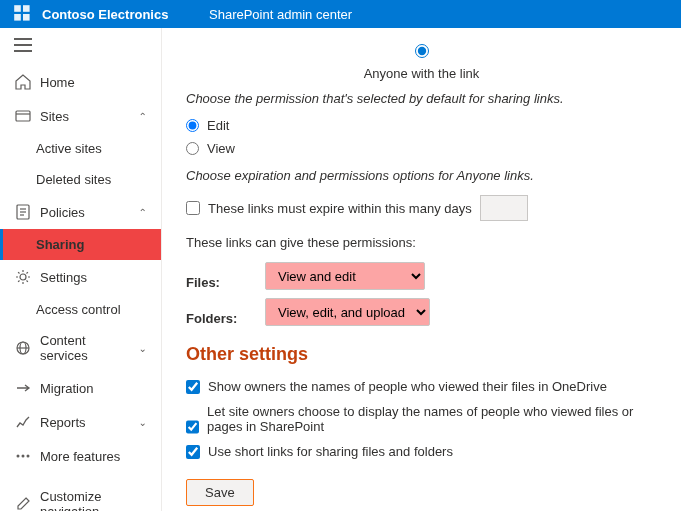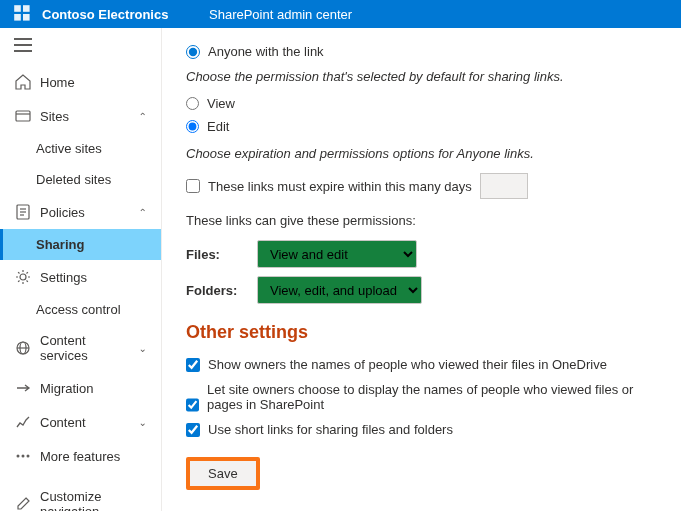--- a/index.html
+++ b/index.html
@@ -53,21 +53,21 @@
       display: flex;
       align-items: center;
       padding: 8px 14px;
       cursor: pointer;
       gap: 8px;
       color: #323130;
       font-size: 13px;
       position: relative;
     }
     .sidebar-item.active {
-      background: #7dd3fc;
+      background: #ef4444;
       font-weight: 600;
     }
     .sidebar-item.active::before {
       content: '';
       position: absolute;
       left: 0;
       top: 0;
       bottom: 0;
       width: 3px;
       background: #0078d4;
@@ -86,20 +86,21 @@
       overflow-y: auto;
       padding: 16px 24px;
       background: #fff;
     }
 
     .radio-row {
       display: flex;
       align-items: center;
       gap: 8px;
       margin-bottom: 10px;
+      flex-direction: column;
     }
     .radio-row input[type=radio] { accent-color: #0078d4; width: 14px; height: 14px; }
 
     .section-label {
       font-size: 13px;
       color: #323130;
       margin-bottom: 12px;
       margin-top: 4px;
       font-style: italic;
     }
@@ -129,52 +130,52 @@
     .expiry-row input[type=checkbox] { accent-color: #0078d4; width: 14px; height: 14px; }
     .expiry-input {
       width: 48px;
       height: 26px;
       border: 1px solid #c8c6c4;
       padding: 2px 4px;
       background: #f3f2f1;
     }
     .perm-row {
       display: flex;
-      align-items: center;
-      gap: 16px;
+      align-items: flex-end;
+      gap: 24px;
       margin-bottom: 8px;
     }
     .perm-label {
       font-size: 13px;
       color: #323130;
       width: 55px;
       font-weight: 600;
     }
     .perm-select {
       height: 28px;
       border: 1px solid #c8c6c4;
       border-radius: 2px;
       padding: 0 8px;
       font-size: 13px;
-      background: #15803d;
+      background: #fca5a5;
       min-width: 160px;
       cursor: pointer;
     }
 
     .section-heading {
       font-size: 18px;
       font-weight: 700;
       color: #c2410c;
       margin-top: 18px;
       margin-bottom: 14px;
     }
 
     .save-btn {
       background: #f3f2f1;
-      border: 4px solid #f97316;
+      border: 1px solid #f97316;
       padding: 5px 18px;
       font-size: 13px;
       cursor: pointer;
       border-radius: 2px;
       color: #323130;
       margin-top: 10px;
     }
   </style>
 </head>
 <body>
@@ -282,21 +283,21 @@
       </span>
       <span>Migration</span>
     </div>
 
     <div class="sidebar-item">
       <span class="icon">
         <svg width="16" height="16" viewBox="0 0 16 16">
             <polyline points="2,13 5,9 8,11 11,6 14,3" fill="none" stroke="#605e5c" stroke-width="1.3"></polyline>
           </svg>
       </span>
-      <span>Content</span>
+      <span>Reports</span>
       <span class="chevron">⌄</span>
     </div>
 
     <div class="sidebar-item">
       <span class="icon">
         <svg width="16" height="16" viewBox="0 0 16 16">
             <circle cx="3" cy="8" r="1.5" fill="#605e5c"></circle>
             <circle cx="8" cy="8" r="1.5" fill="#605e5c"></circle>
             <circle cx="13" cy="8" r="1.5" fill="#605e5c"></circle>
           </svg>
@@ -323,26 +324,26 @@
     <div class="radio-row">
       <input type="radio" name="link-type" checked="" style="">
       <span>Anyone with the link</span>
     </div>
 
     
     <div class="section-label">Choose the permission that's selected by default for sharing links.</div>
 
     
     <div class="option-row">
+      <input type="radio" name="perm-default" checked="" style="">
+      <span>Edit</span>
+    </div>
+    <div class="option-row">
       <input type="radio" name="perm-default" style="">
       <span>View</span>
-    </div>
-    <div class="option-row">
-      <input type="radio" name="perm-default" checked="" style="">
-      <span>Edit</span>
     </div>
 
     
     <div class="section-label" style="margin-top:12px;">Choose expiration and permissions options for Anyone links.</div>
 
     
     <div class="expiry-row">
       <input type="checkbox" style="">
       <span>These links must expire within this many days</span>
       <input class="expiry-input" type="text" style="">

